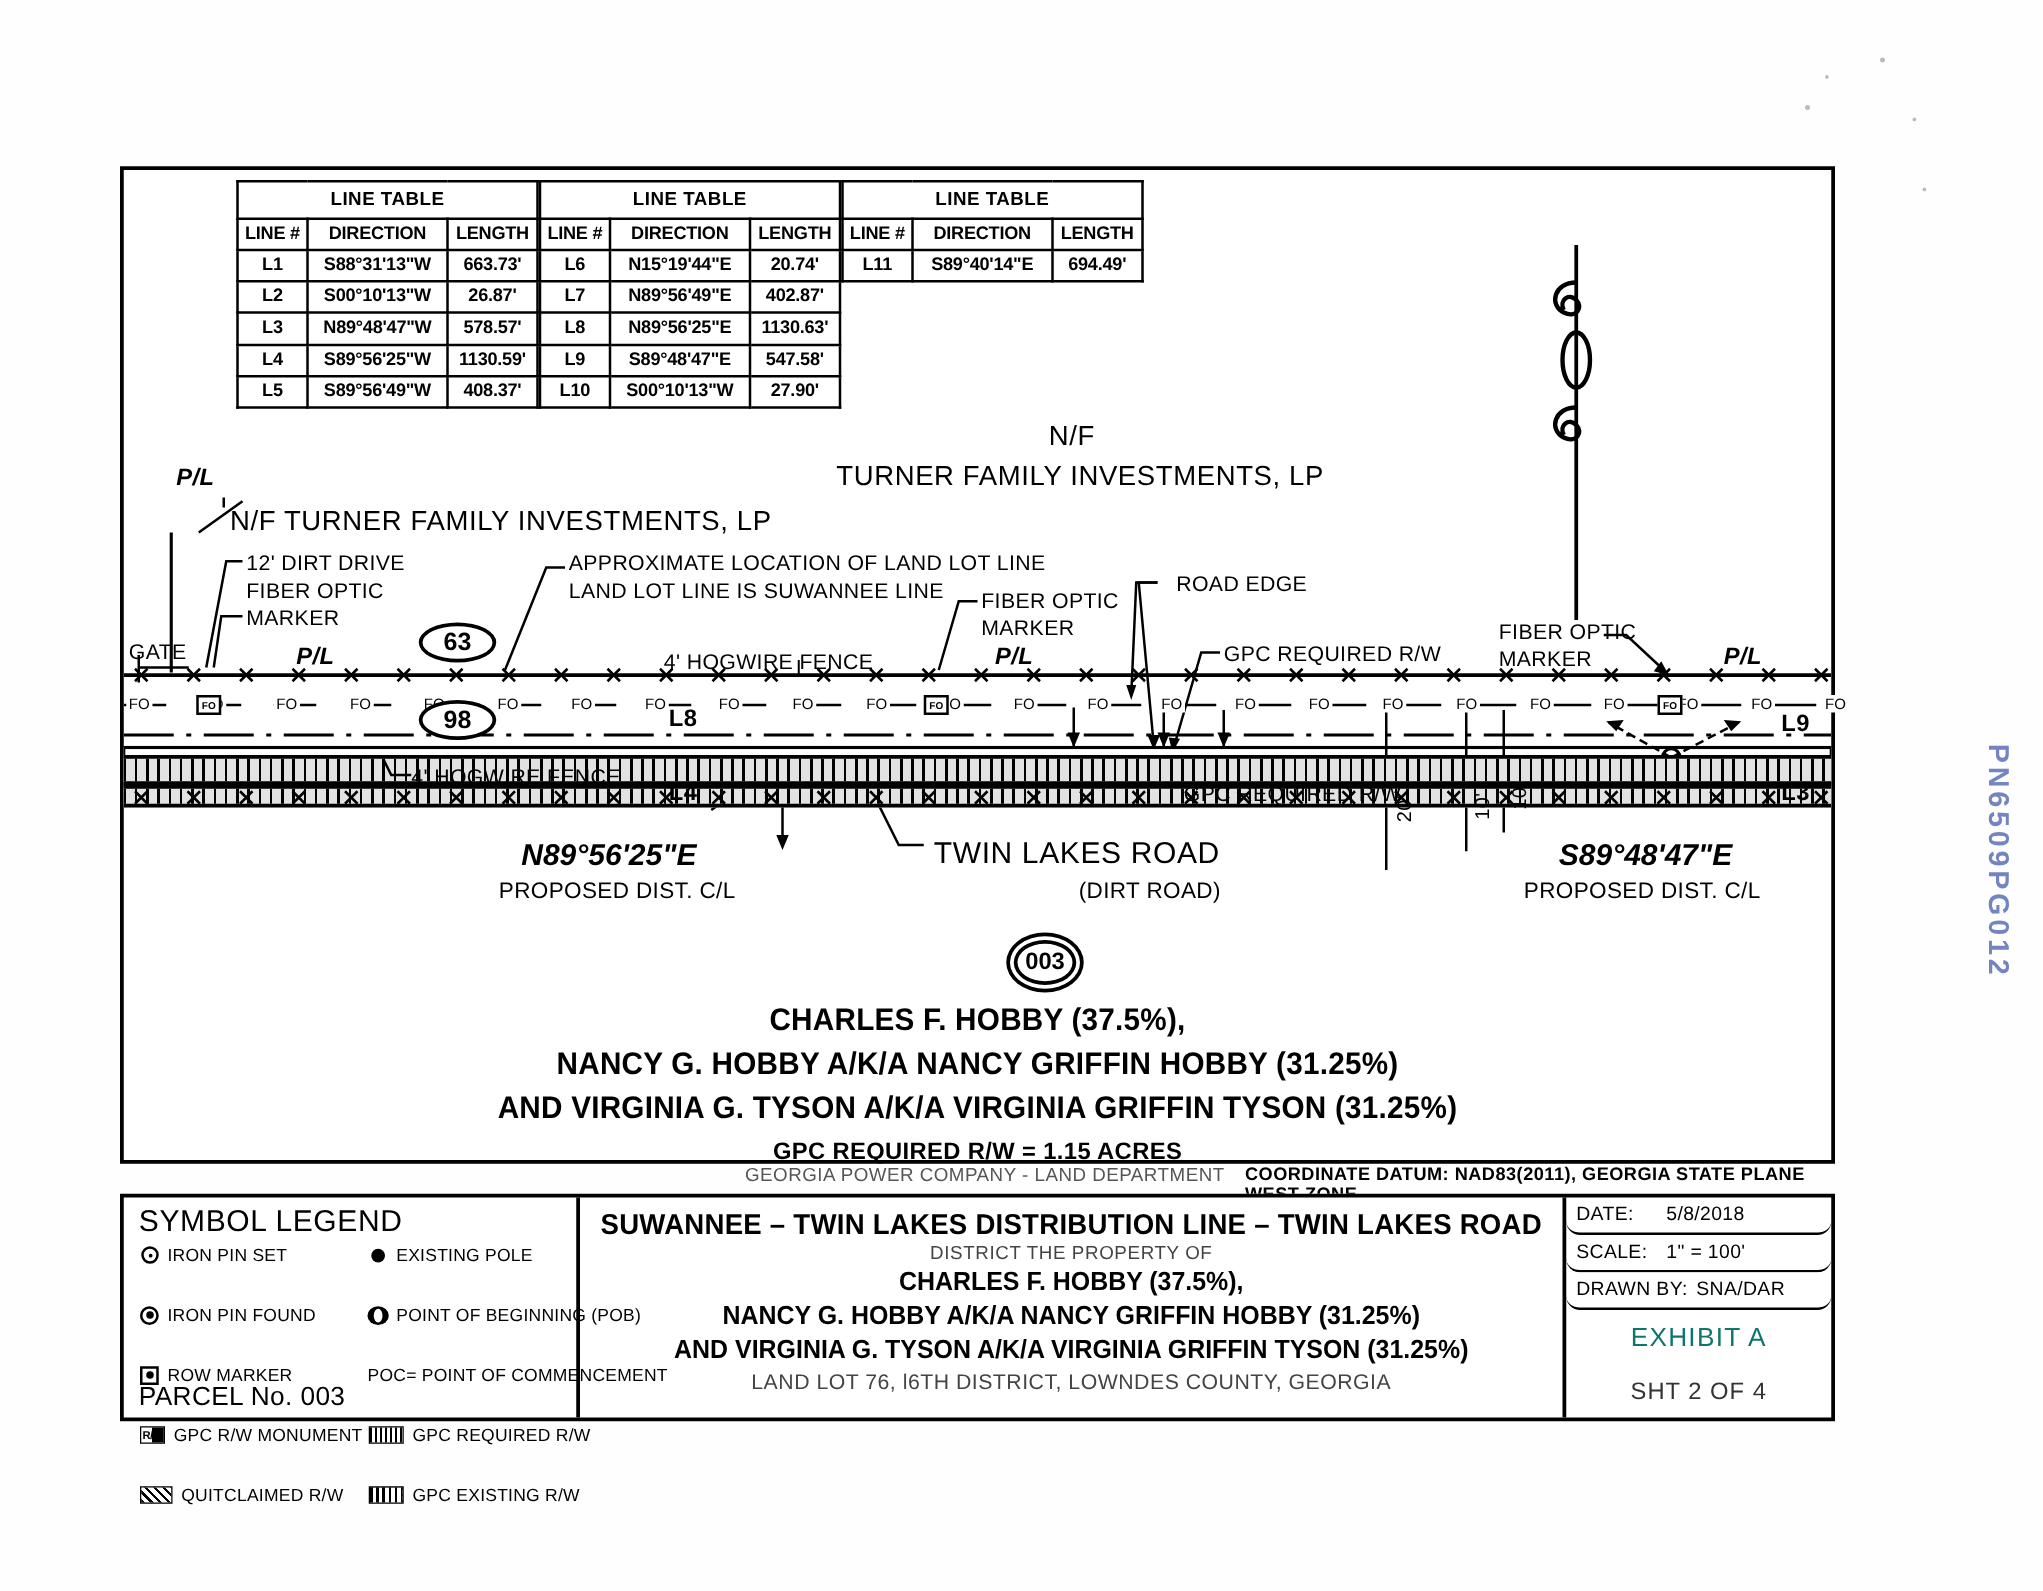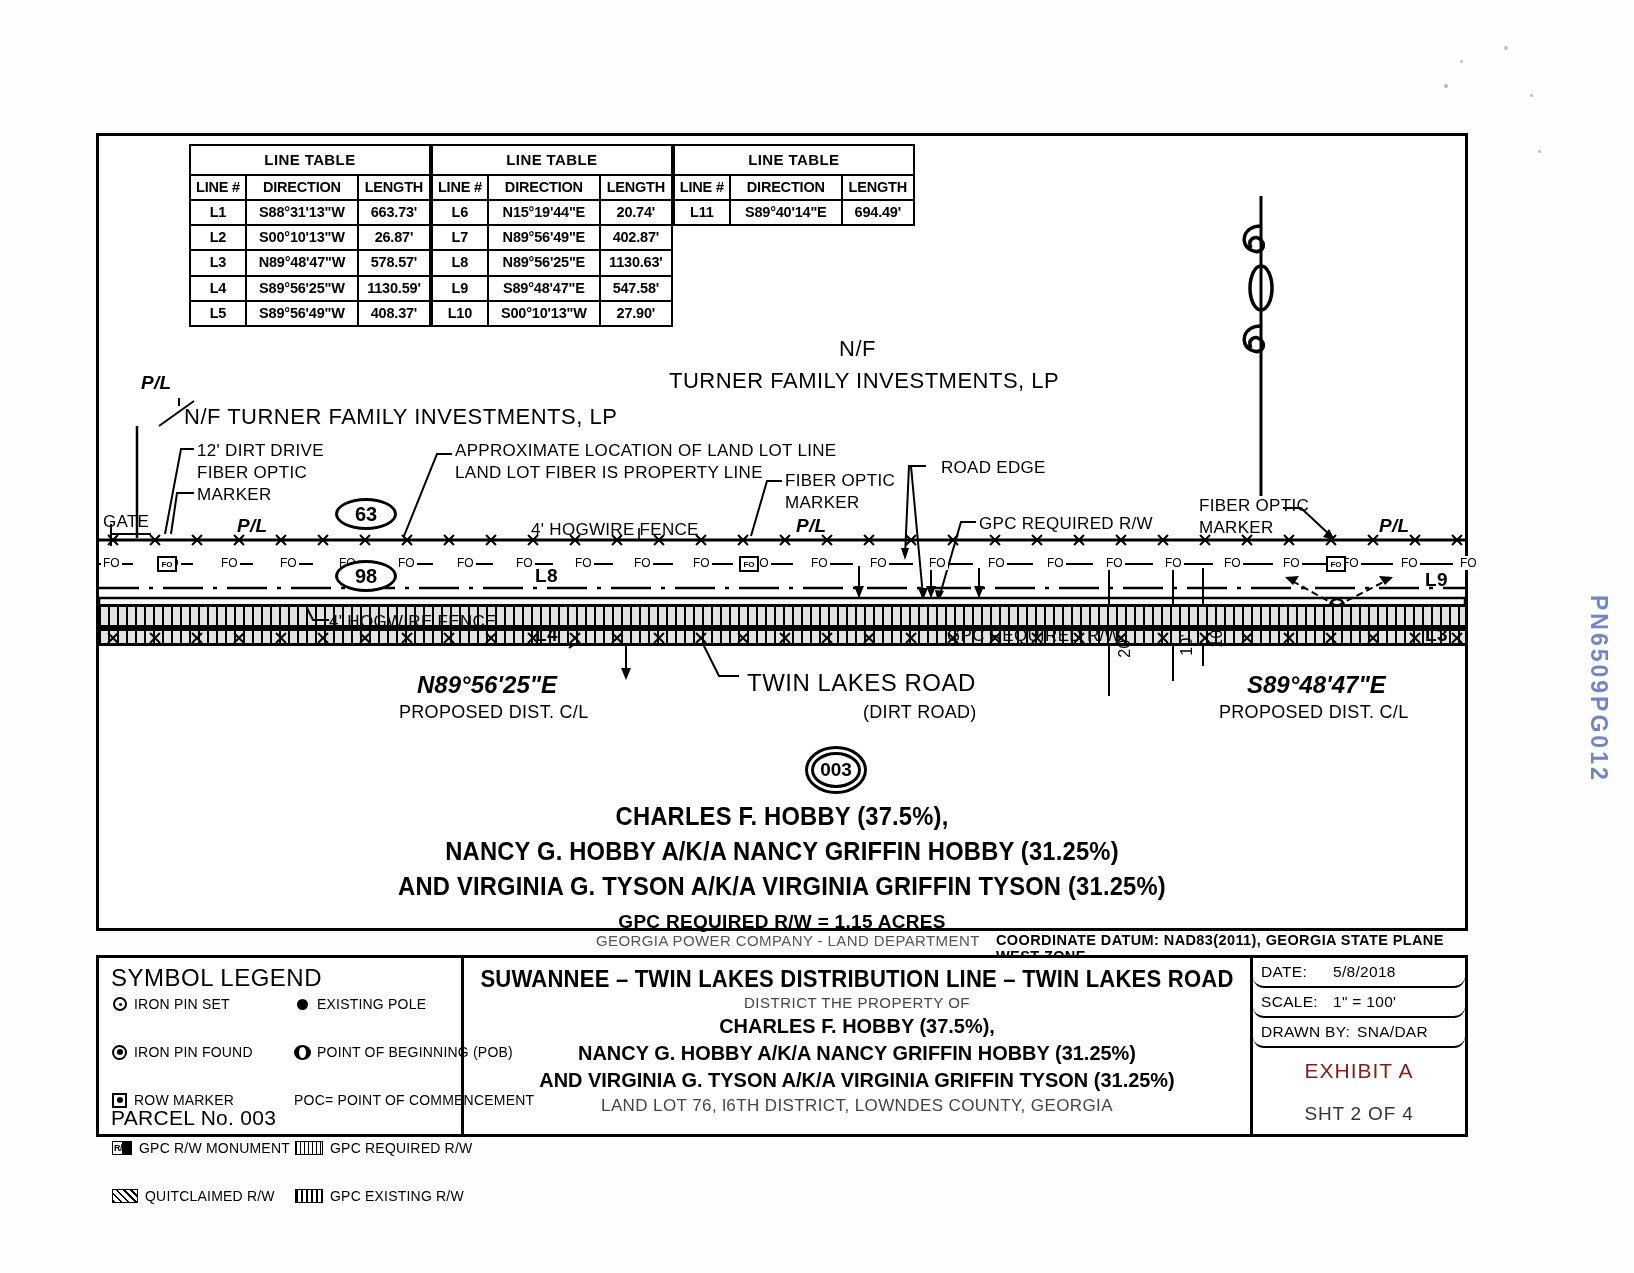--- a/index.html
+++ b/index.html
@@ -297,21 +297,21 @@
     font-size: 15.5px;
     letter-spacing: 0.3px;
     border-radius: 11px;
   }
   .tb-right .row .k { width: 72px; }
   .tb-right .row .v { font-weight: normal; }
   .tb-right .exhibit {
     height: 46px;
     display: flex; align-items: center; justify-content: center;
     font-size: 21px;
-    color: #7f1d1d;
+    color: #0f766e;
     letter-spacing: 1px;
   }
   .tb-right .sht {
     height: 40px;
     display: flex; align-items: center; justify-content: center;
     font-size: 19px;
     color: #333;
     letter-spacing: 0.8px;
   }
 
@@ -460,21 +460,21 @@
     <div class="lbl" style="left:138px; top:378px; font-size:19px; font-style:italic; font-weight:bold;">P/L</div>
     <div class="lbl" style="left:697px; top:378px; font-size:19px; font-style:italic; font-weight:bold;">P/L</div>
     <div class="lbl" style="left:1280px; top:378px; font-size:19px; font-style:italic; font-weight:bold;">P/L</div>
 
     <div class="lbl" style="left:98px; top:305px;">12' DIRT DRIVE</div>
     <div class="lbl" style="left:98px; top:327px;">FIBER OPTIC</div>
     <div class="lbl" style="left:98px; top:349px;">MARKER</div>
     <div class="lbl" style="left:4px; top:376px;">GATE</div>
 
     <div class="lbl" style="left:356px; top:305px;">APPROXIMATE LOCATION OF LAND LOT LINE</div>
-    <div class="lbl" style="left:356px; top:327px;">LAND LOT FIBER IS PROPERTY LINE</div>
+    <div class="lbl" style="left:356px; top:327px;">LAND LOT LINE IS SUWANNEE LINE</div>
 
     <div class="lbl" style="left:686px; top:335px;">FIBER OPTIC</div>
     <div class="lbl" style="left:686px; top:357px;">MARKER</div>
 
     <div class="lbl" style="left:842px; top:322px;">ROAD EDGE</div>
 
     <div class="lbl" style="left:880px; top:378px;">GPC REQUIRED R/W</div>
 
     <div class="lbl" style="left:1100px; top:360px;">FIBER OPTIC</div>
     <div class="lbl" style="left:1100px; top:382px;">MARKER</div>

